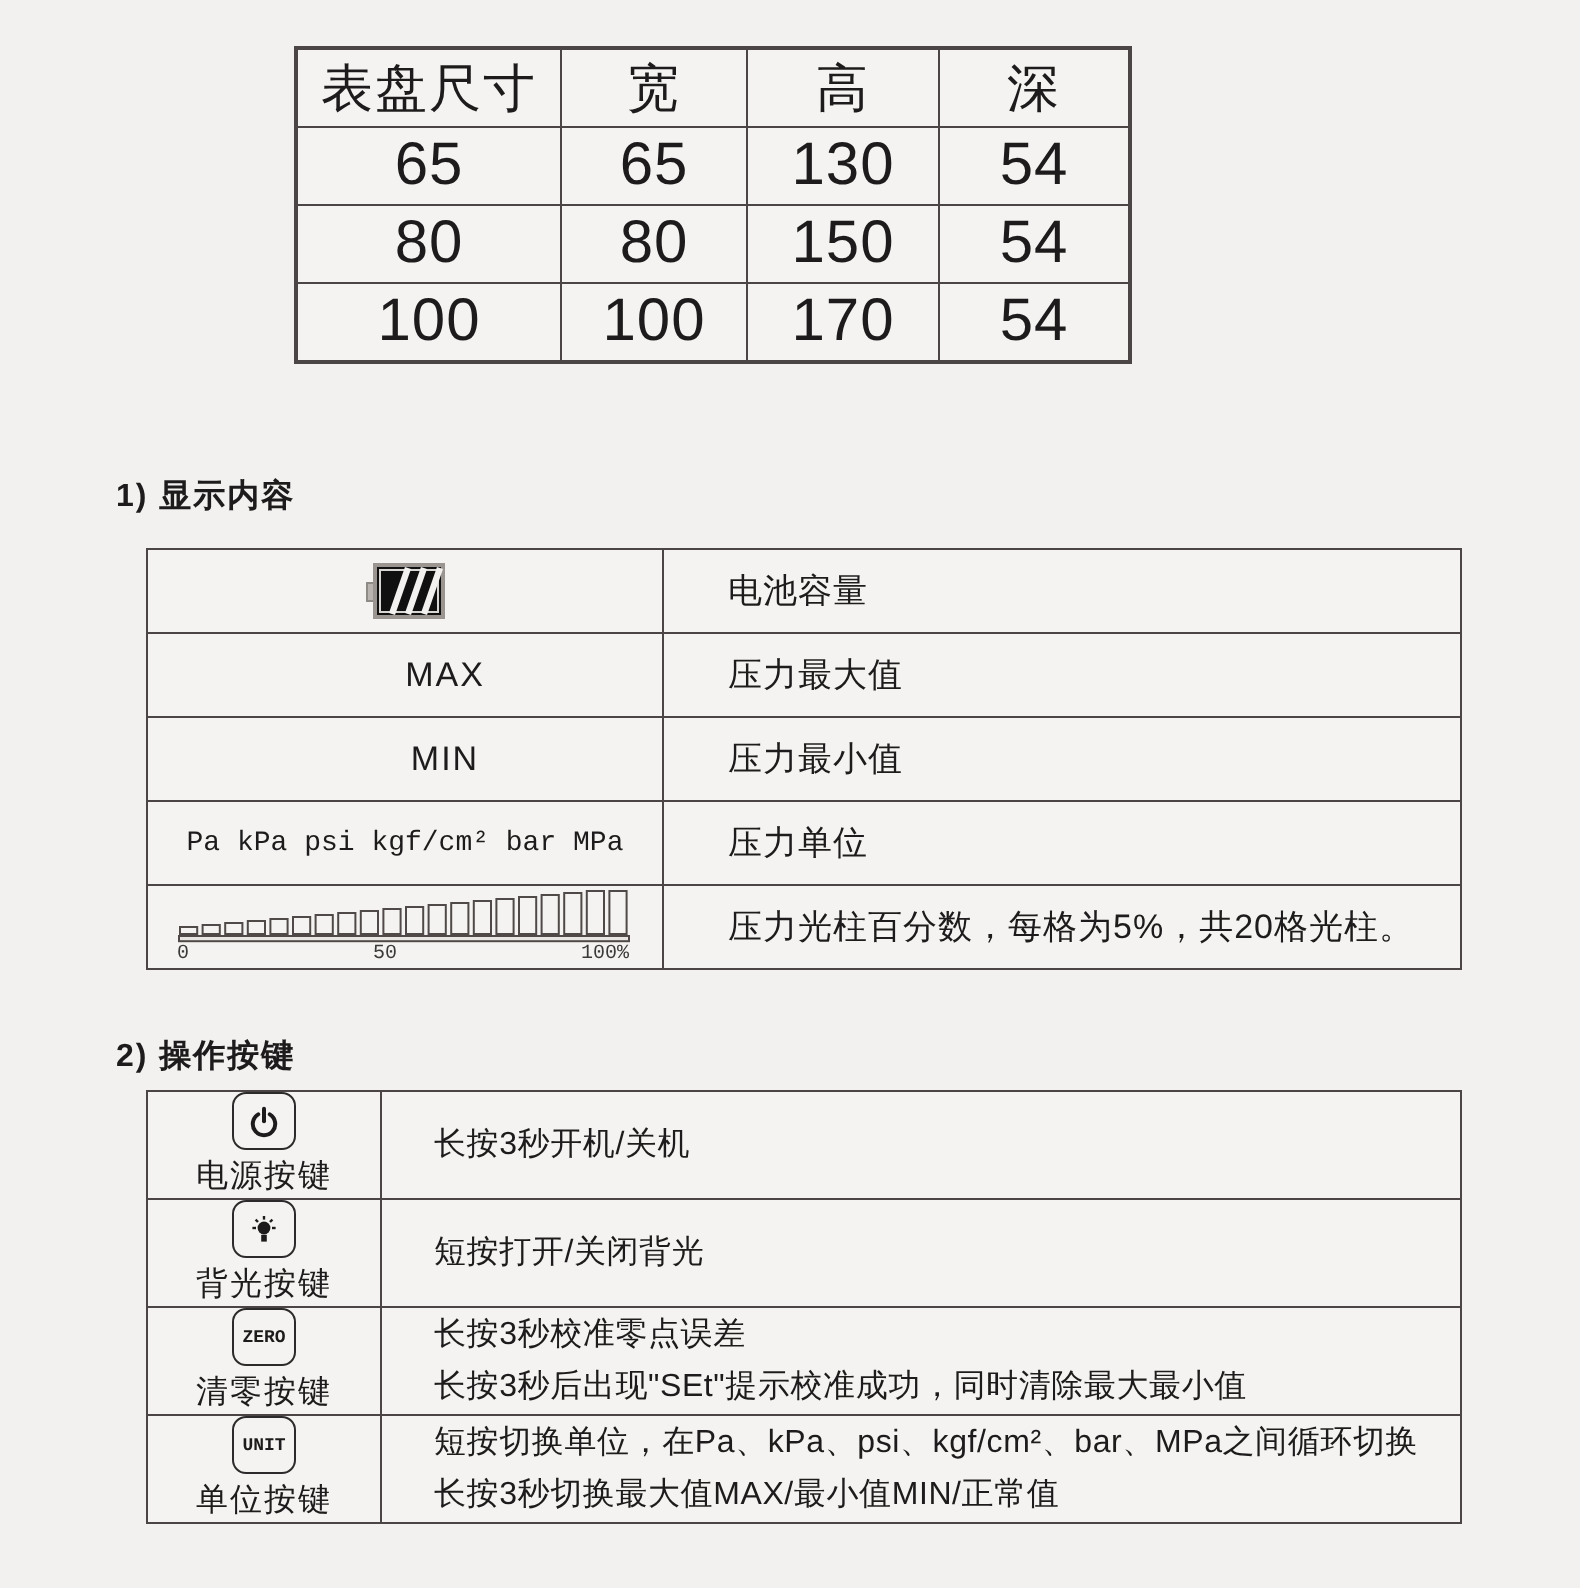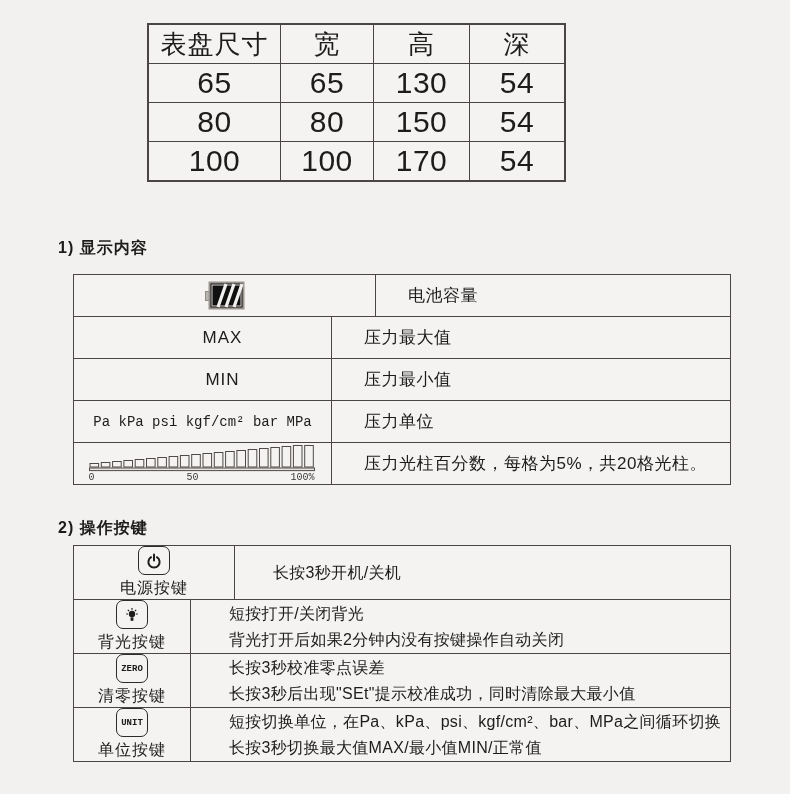--- a/index.html
+++ b/index.html
@@ -36,27 +36,27 @@
   
   .info-table{
     position:absolute;left:73px;
     display:grid;border:1.6px solid #4c4545;background:#f4f3f1;
   }
   .display-table{top:274px;grid-template-columns:257px 399px;}
   .keys-table{top:545px;grid-template-columns:116px 540px;}
   .info-table .lcell,.info-table .rcell{
     display:flex;border-top:1.3px solid #4c4545;
   }
-  .info-table .row0-l,.info-table .row0-r{border-top:none;margin-left:44px;}
+  .info-table .row0-l,.info-table .row0-r{border-top:none;}
   .info-table .lcell{align-items:center;justify-content:center;}
   .info-table .rcell{border-left:1.3px solid #4c4545;align-items:center;}
   .display-table .lcell,.display-table .rcell{height:41px;}
   .display-table .rcell{padding-left:32px;font-size:17px;letter-spacing:.5px;}
   .keys-table .lcell{height:53px;flex-direction:column;justify-content:center;gap:3px;}
-  .keys-table .rcell{height:53px;padding-left:38px;flex-direction:column;justify-content:center;align-items:flex-start;gap:1px;}
+  .keys-table .rcell{height:53px;padding-left:26px;flex-direction:column;justify-content:center;align-items:flex-start;gap:1px;}
   .keys-table .rline{font-size:16px;letter-spacing:.3px;line-height:25px;white-space:nowrap;}
 
   .lbl-latin{font-size:17px;letter-spacing:1px;font-family:"Liberation Sans","DejaVu Sans",sans-serif;padding-left:40px;}
   .lbl-units{font-size:14px;letter-spacing:0;font-family:"Liberation Mono","DejaVu Sans Mono",monospace;white-space:nowrap;}
 
   
   .battery{position:relative;width:40px;height:29px;}
 
   
   .bargraph{position:relative;width:228px;height:39px;margin-top:2px;}
@@ -202,21 +202,20 @@
           <line x1="2.2" y1="7" x2="4" y2="7"></line>
           <line x1="12" y1="7" x2="13.8" y2="7"></line>
         </g>
         <rect x="6.6" y="10.4" width="2.8" height="3.4" fill="#1d1b1b"></rect>
       </svg>
     </div>
     <span class="key-label">背光按键</span>
   </div>
   <div class="rcell">
     <span class="rline">短按打开/关闭背光</span>
-    <span class="rline">背光打开后如果2分钟内没有按键操作自动关闭</span>
   </div>
 
   <div class="lcell">
     <div class="key-btn">
       <span class="btxt">ZERO</span>
     </div>
     <span class="key-label">清零按键</span>
   </div>
   <div class="rcell">
     <span class="rline">长按3秒校准零点误差</span>

